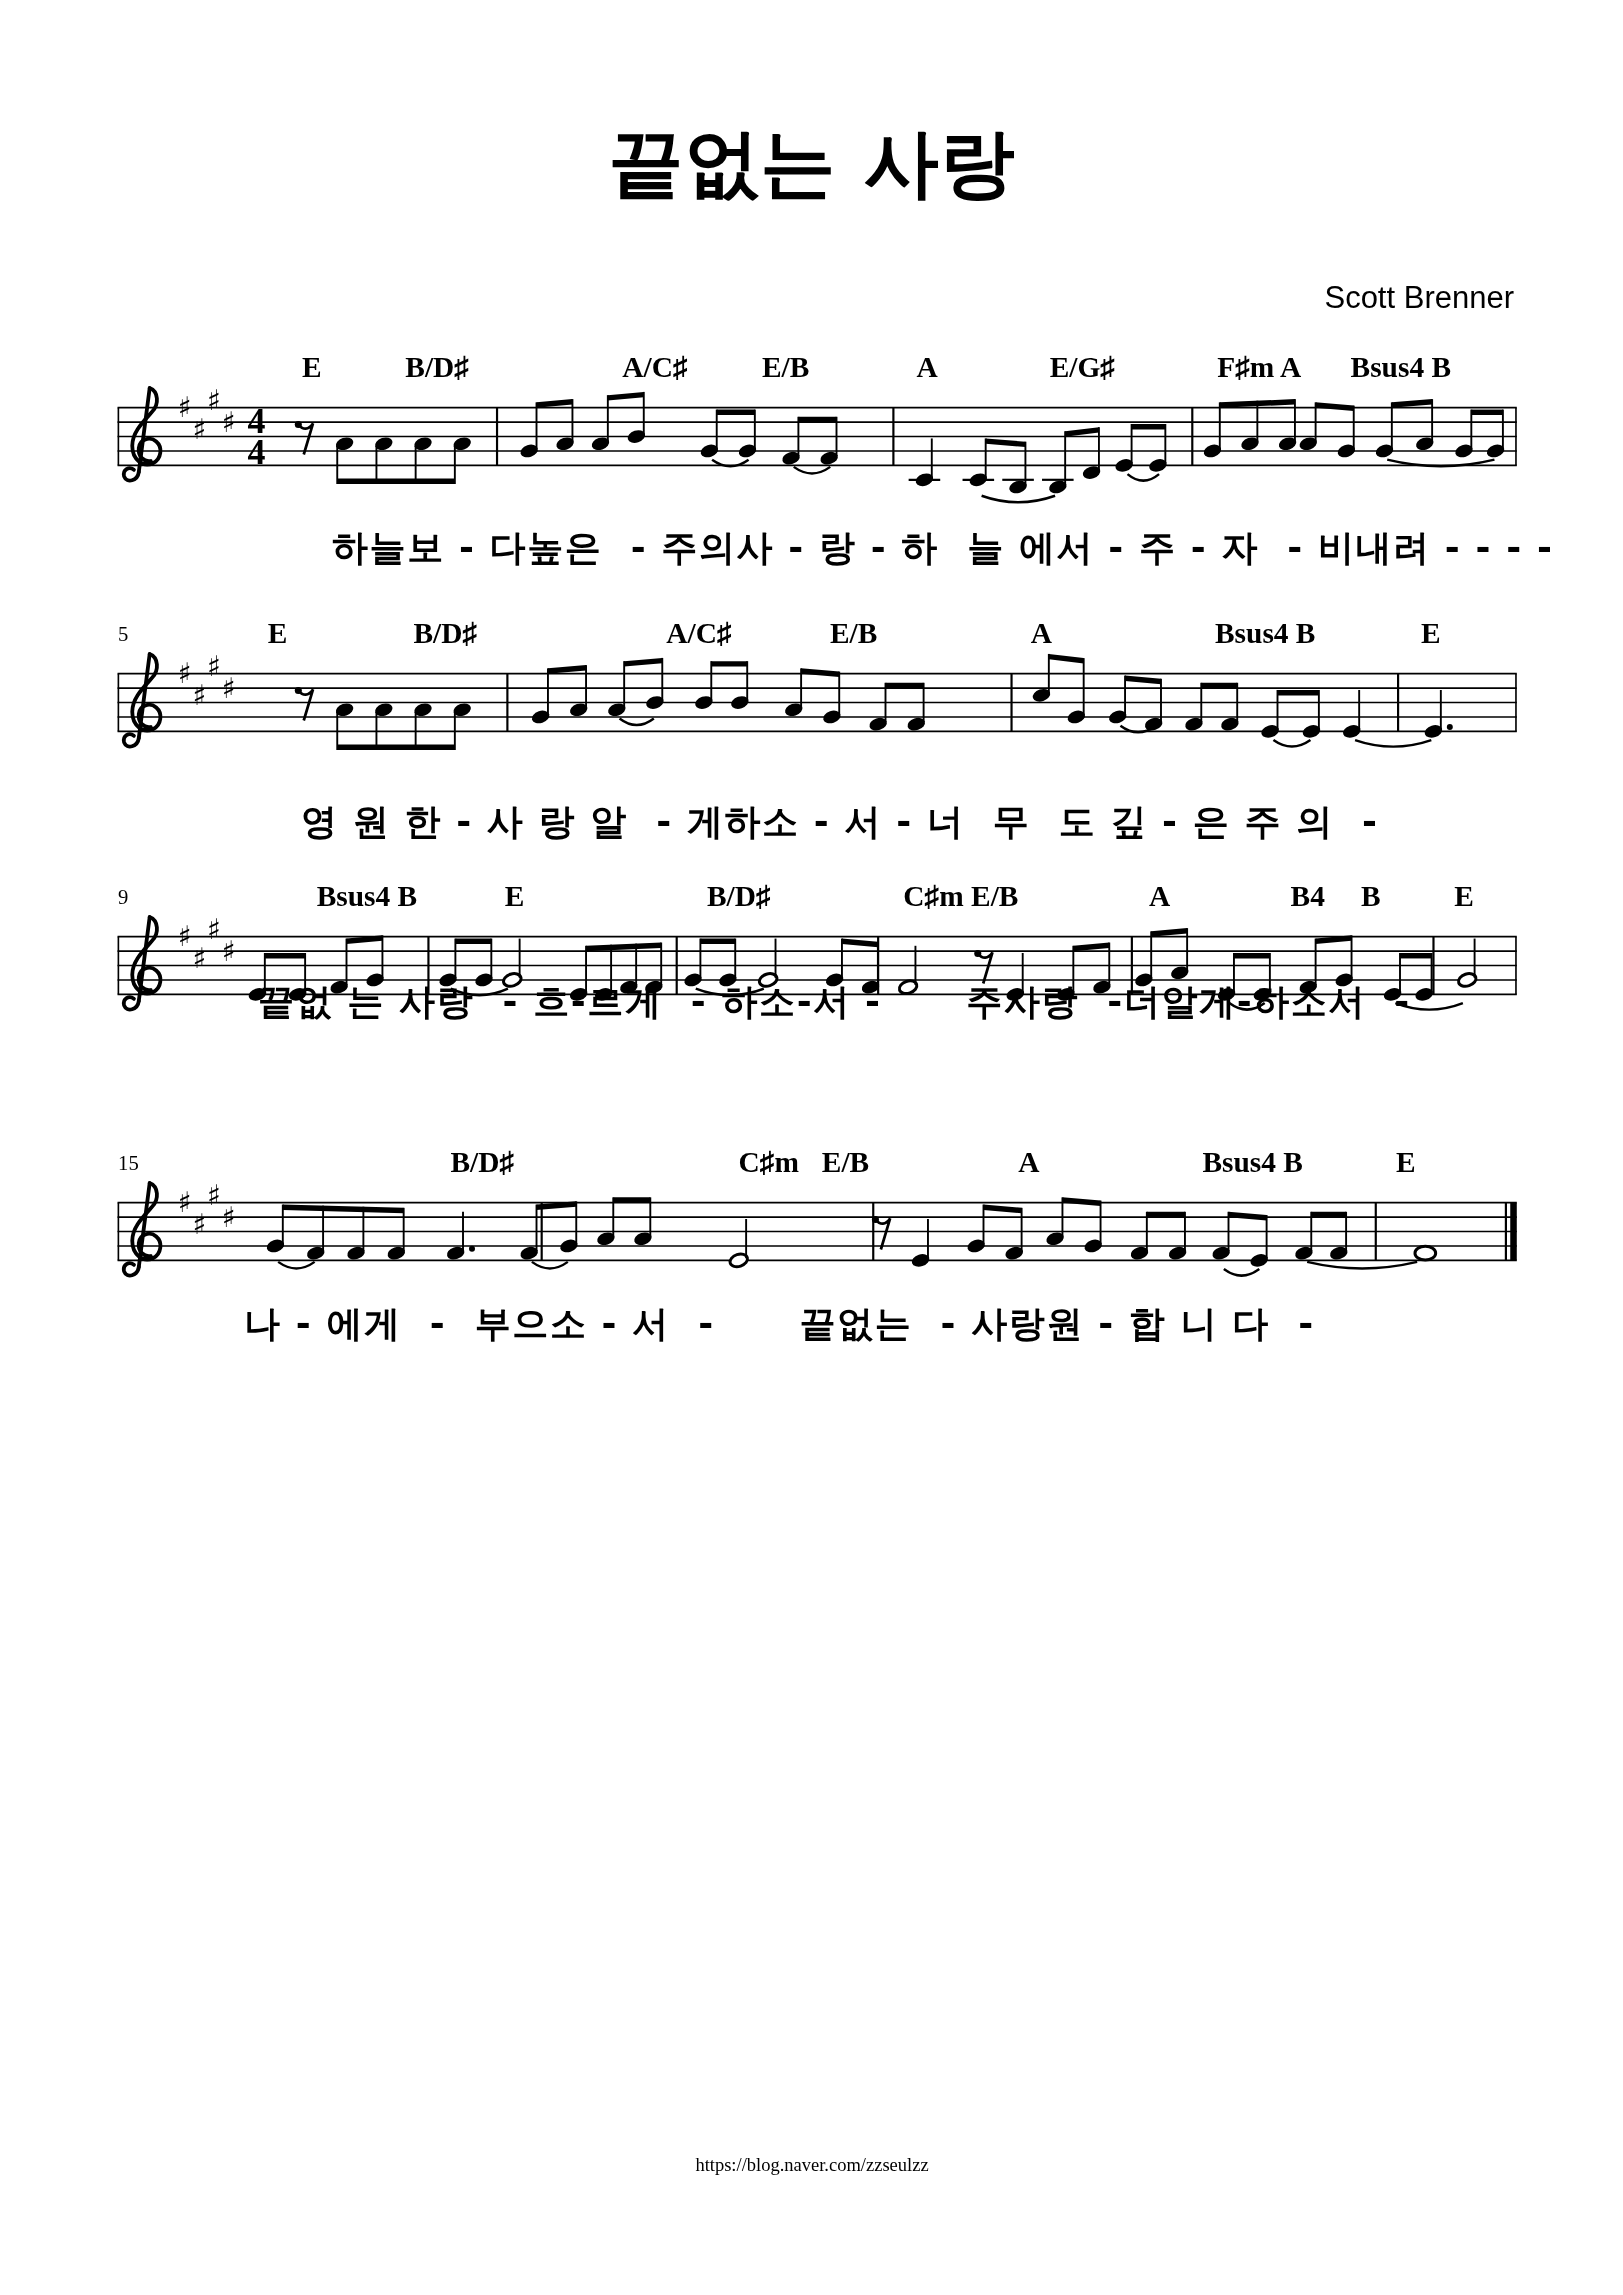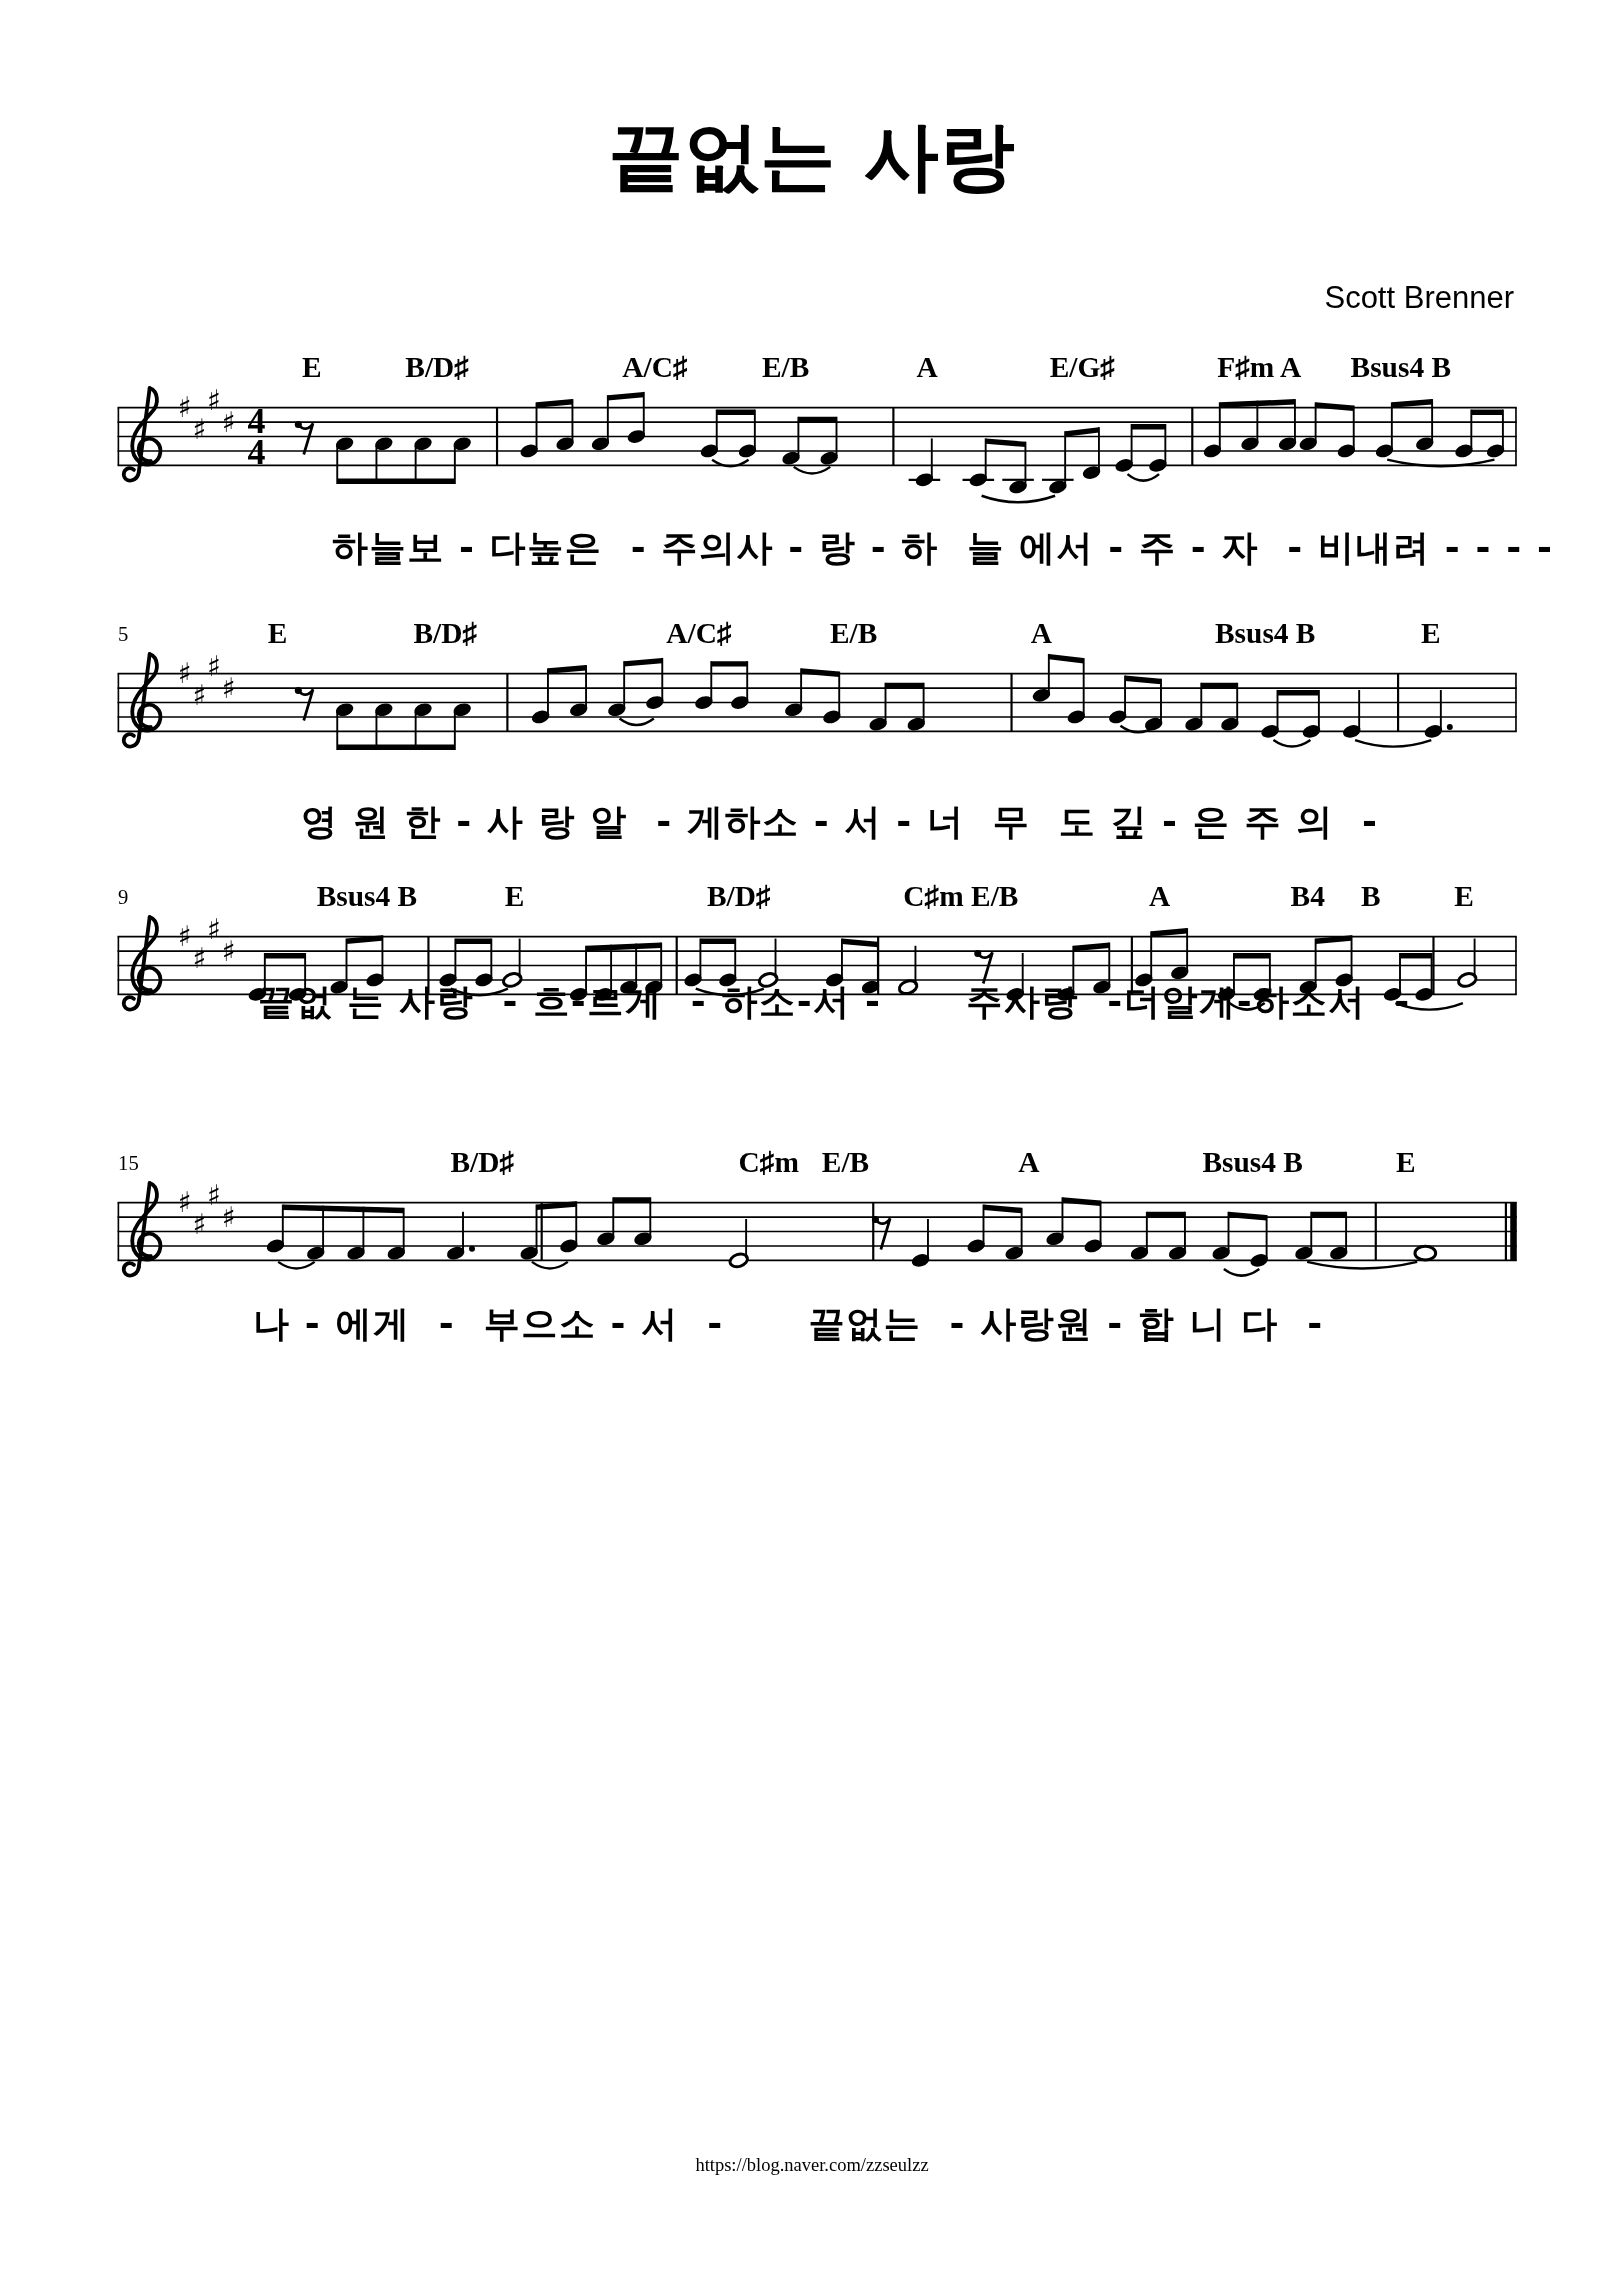--- a/index.html
+++ b/index.html
@@ -1,19 +1,19 @@
 <!DOCTYPE html>
 <html style="font-size:8.7px"><head>
 <meta charset="utf-8">
 <style>
   html,body{margin:0;padding:0;background:#ffffff;}
   body{width:1624px;height:2295px;font-family:"Liberation Sans",sans-serif;}
   .page{position:relative;width:1624px;height:2295px;background:#ffffff;overflow:hidden;}
   .title{
-    position:absolute;top:115px;left:0;width:100%;text-align:center;
+    position:absolute;top:122px;left:0;width:100%;text-align:center;
     font-family:"DejaVu Sans",sans-serif;font-weight:900;font-size:75px;
     letter-spacing:1.1px;color:#000;line-height:1.1;
   }
   .composer{
     position:absolute;top:280px;right:110px;
     font-family:Liberation Sans, sans-serif;font-size:31px;color:#000;
   }
   .footer{
     position:absolute;top:2155px;left:0;width:100%;text-align:center;
     font-family:"Liberation Serif",serif;font-size:18.5px;color:#000;
@@ -540,17 +540,17 @@
           <ellipse cx="2615" cy="92.75" rx="19" ry="12.5" transform="" fill="#fff" stroke="#000" stroke-width="5.5"></ellipse>
         </g>
         <path d="M 508,108.75 Q 541.5,132.75 575,108.75" fill="none" stroke="#000" stroke-width="4.5"></path>
         <path d="M 974,108.75 Q 1007,132.75 1040,108.75" fill="none" stroke="#000" stroke-width="4.5"></path>
         <path d="M 2245,122 Q 2277.5,146 2310,122" fill="none" stroke="#000" stroke-width="4.5"></path>
         <path d="M 2398,108.75 Q 2499,132.75 2600,108.75" fill="none" stroke="#000" stroke-width="4.5"></path>
       </svg>
       <div class="lyrics-line" style="left: 332px; top: 530px;">하늘보 - 다높은  - 주의사 - 랑 - 하  늘 에서 - 주 - 자  - 비내려 - - - -</div>
       <div class="lyrics-line" style="left: 301px; top: 784px; margin-top: 20px;">영 원 한 - 사 랑 알  - 게하소 - 서 - 너  무  도 깊 - 은 주 의  -</div>
       <div class="lyrics-line" style="left: 258px; top: 984px;">끝없 는 사랑  - 흐-르게  - 하소-서 -      주사랑  -더알게-하소서  -</div>
-      <div class="lyrics-line" style="left: 253px; top: 1306px; text-align: right;">나 - 에게  -  부으소 - 서  -      끝없는  - 사랑원 - 합 니 다  -</div>
+      <div class="lyrics-line" style="left: 244px; top: 1306px; text-align: right;">나 - 에게  -  부으소 - 서  -      끝없는  - 사랑원 - 합 니 다  -</div>
     </div>
   <div class="footer">https://blog.naver.com/zzseulzz</div>
 </div>
 
 
 </body></html>

